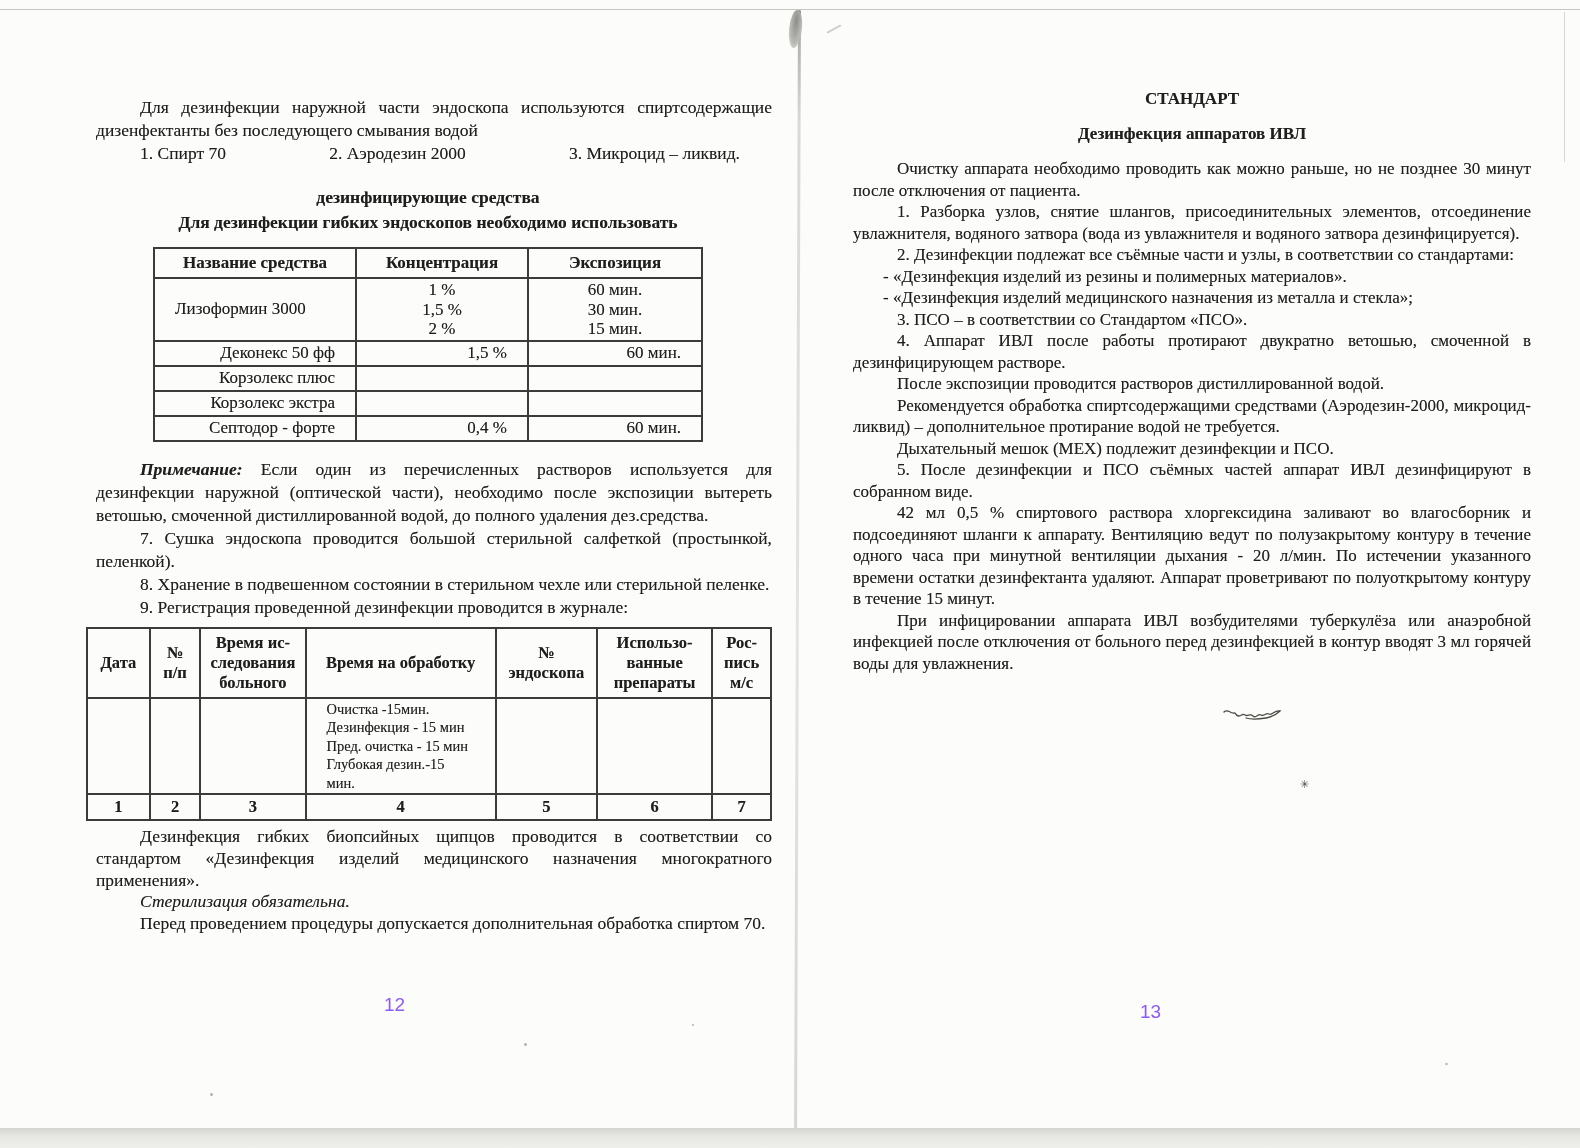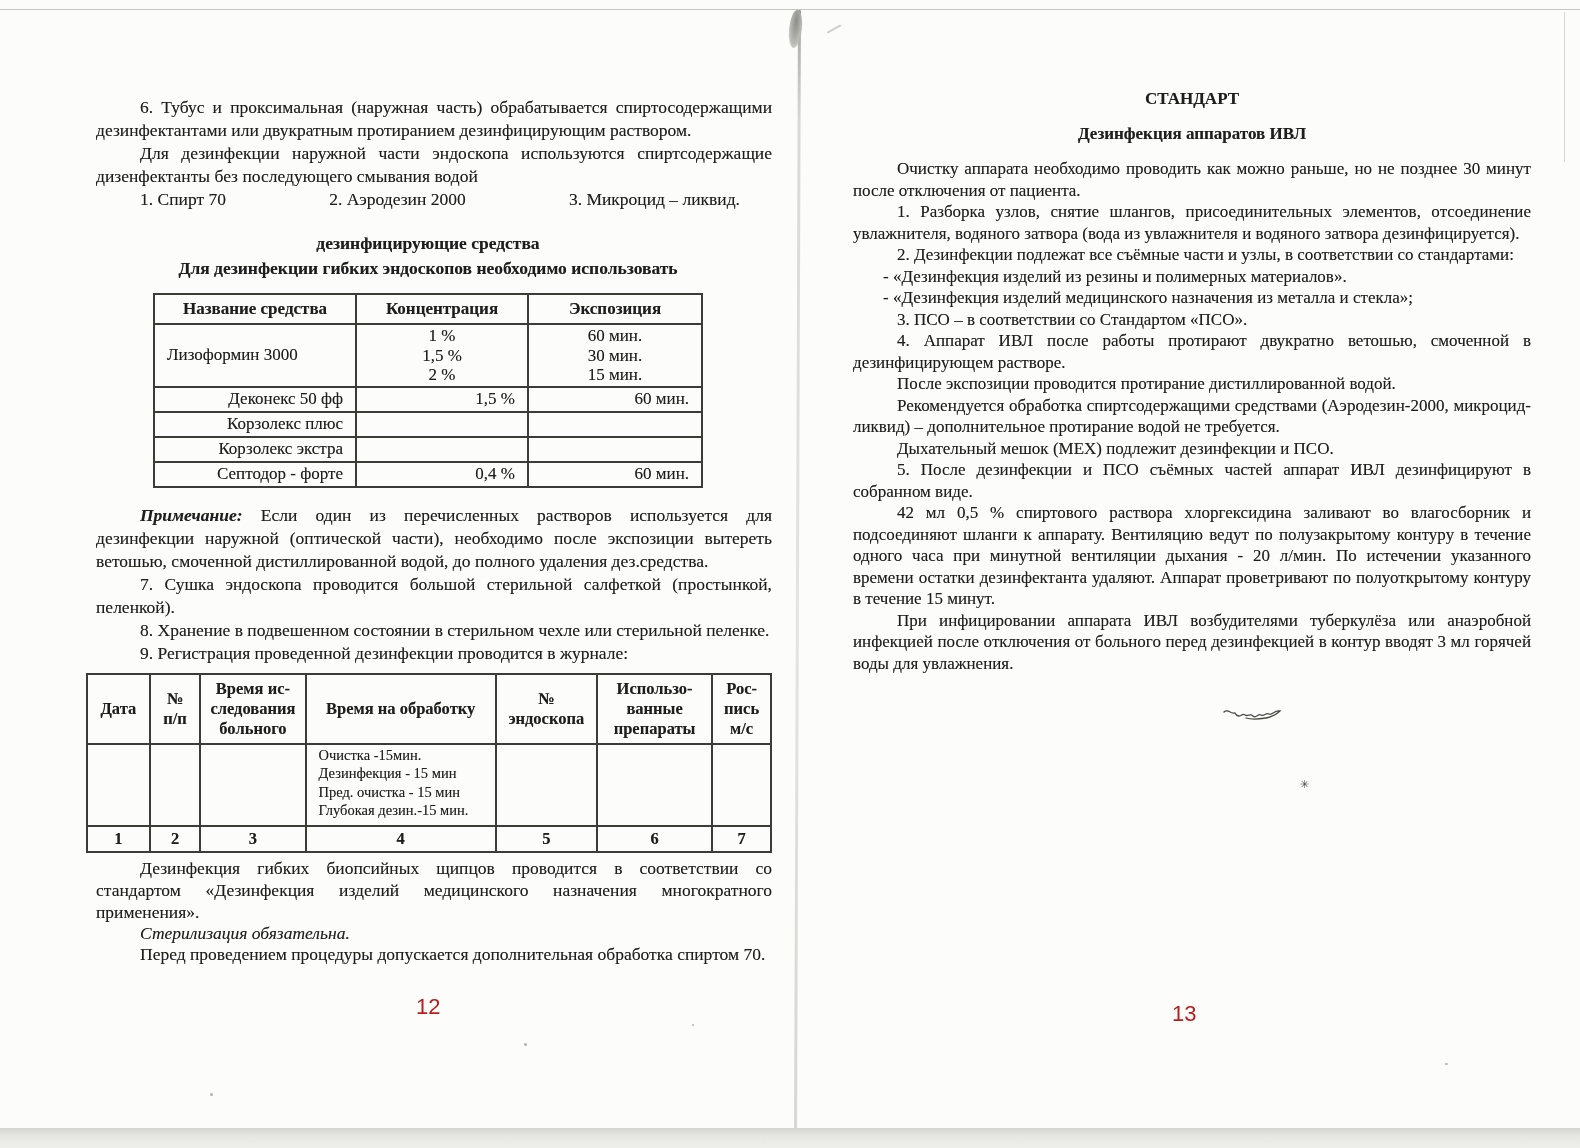--- a/index.html
+++ b/index.html
@@ -36,39 +36,39 @@
   .note-label { font-weight:bold; font-style:italic; }
   
   .agents { display:flex; width:600px; padding-left:44px; justify-content:space-between;
             font-size:17.5px; line-height:23px; text-shadow:0 0 0.4px rgba(30,30,30,0.45); }
   
   .tbl-heading { margin:20px 0 0 58px; width:548px; text-align:center; font-weight:bold;
                  font-size:17.5px; line-height:25px; text-shadow:0 0 0.4px rgba(30,30,30,0.5); }
   
   table { border-collapse:collapse; table-layout:fixed; margin-top:12px;
           text-shadow:0 0 0.4px rgba(30,30,30,0.45); }
-  td { border:2px solid #3b3b37; font-size:17px; padding:1px 12px; overflow:hidden; }
+  td { border:2px solid #3b3b37; font-size:17px; padding:1px 20px; overflow:hidden; }
   .t1 { margin-left:57px; width:548px; }
   .t1 .hdr td { font-weight:bold; text-align:center; height:26px; }
   .t1 .name { text-align:left; }
   .t1 .c { text-align:center; }
   .t1 .ml div { line-height:19.5px; text-align:center; }
   .t1 .row-s td { height:21px; line-height:20px;text-align:right; }
   .t2 { margin-left:-10px; width:686px; margin-top:8px; }
   .t2 td { font-size:16.5px; }
   .t2 .hdr td { font-weight:bold; text-align:center; vertical-align:middle; padding:4px 2px; }
   .t2 .hdr div { line-height:20px; }
   .t2 .proc td { height:78px; vertical-align:top; }
   .t2 .proc .lines div { font-size:14.5px; line-height:18.5px; text-align:left; }
   .t2 .nums td { font-weight:bold; text-align:center; height:22px; line-height:20px; }
   
   .r-title { text-align:center; font-weight:bold; font-size:18px; text-indent:0; }
   .r-subtitle { text-align:center; font-weight:bold; font-size:19.5px; text-indent:0; margin-top:13px; }
   
-  .pagenum { position:absolute; font-family:"Liberation Sans", sans-serif; font-size:22px; color:#b91c1c;margin-left:32px; }
+  .pagenum { position:absolute; font-family:"Liberation Sans", sans-serif; font-size:19px; color:#8b5cf6; }
   .pn-12 { left:384px; top:994px; }
   .pn-13 { left:1140px; top:1001px; }
   
   .scribble { position:absolute; left:1222px; top:704px; }
   .ink-star { position:absolute; left:1300px; top:778px; font-size:11px; color:#4d4d49; }
   .mt { margin-top:14px; }
   .mt-s { margin-top:4px; }
 </style>
 </head>
 <body>
@@ -81,21 +81,20 @@
   <div class="crease-mark2"></div>
   <div class="bottomband"></div>
   <div class="edge-right"></div>
   <div class="speck" style="left:524px; top:1043px; width:3px; height:3px;"></div>
   <div class="speck" style="left:210px; top:1093px; width:3px; height:3px;"></div>
   <div class="speck" style="left:692px; top:1024px; width:2px; height:2px;"></div>
   <div class="speck" style="left:1445px; top:1063px; width:3px; height:2px;"></div>
 
   <div class="page-left">
 
-    <p>6. Тубус и проксимальная (наружная часть) обрабатывается спиртосодержащими дезинфектантами или двукратным протиранием дезинфицирующим раствором.</p>
     <p>Для дезинфекции наружной части эндоскопа используются спиртсодержащие дизенфектанты без последующего смывания водой</p>
 
     <div class="agents">
       <span>1. Спирт 70</span>
       <span>2. Аэродезин 2000</span>
       <span>3. Микроцид – ликвид.</span>
     </div>
 
     <div class="tbl-heading">
       <div>дезинфицирующие средства</div>
@@ -237,21 +236,21 @@
     <p class="r-title">СТАНДАРТ</p>
     <p class="r-subtitle">Дезинфекция аппаратов ИВЛ</p>
 
     <p class="mt">Очистку аппарата необходимо проводить как можно раньше, но не позднее 30 минут после отключения от пациента.</p>
     <p>1. Разборка узлов, снятие шлангов, присоединительных элементов, отсоединение увлажнителя, водяного затвора (вода из увлажнителя и водяного затвора дезинфицируется).</p>
     <p>2. Дезинфекции подлежат все съёмные части и узлы, в соответствии со стандартами:</p>
     <p class="bullet">-   «Дезинфекция изделий из резины и полимерных материалов».</p>
     <p class="bullet">-   «Дезинфекция  изделий медицинского назначения из металла и стекла»;</p>
     <p>3. ПСО – в соответствии со Стандартом «ПСО».</p>
     <p>4. Аппарат ИВЛ после работы протирают двукратно ветошью, смоченной в дезинфицирующем растворе.</p>
-    <p>После экспозиции проводится протирание дистиллированной водой.</p>
+    <p>После экспозиции проводится растворов дистиллированной водой.</p>
     <p>Рекомендуется обработка спиртсодержащими средствами (Аэродезин-2000, микроцид-ликвид) – дополнительное протирание водой не требуется.</p>
     <p>Дыхательный мешок (МЕХ) подлежит дезинфекции и ПСО.</p>
     <p>5. После дезинфекции и ПСО съёмных частей аппарат ИВЛ дезинфицируют в собранном виде.</p>
     <p>42 мл 0,5 % спиртового раствора  хлоргексидина заливают во влагосборник и подсоединяют шланги к аппарату. Вентиляцию ведут по полузакрытому контуру в течение одного часа при минутной вентиляции дыхания - 20 л/мин. По истечении указанного времени остатки дезинфектанта удаляют. Аппарат проветривают по полуоткрытому контуру в течение 15 минут.</p>
     <p>При инфицировании аппарата ИВЛ возбудителями туберкулёза или  анаэробной инфекцией после отключения от больного перед дезинфекцией в контур вводят 3 мл горячей воды для увлажнения.</p>
   </div>
 
   <div class="pagenum pn-13">13</div>
 
   <svg class="scribble" width="62" height="22" viewBox="0 0 62 22">

